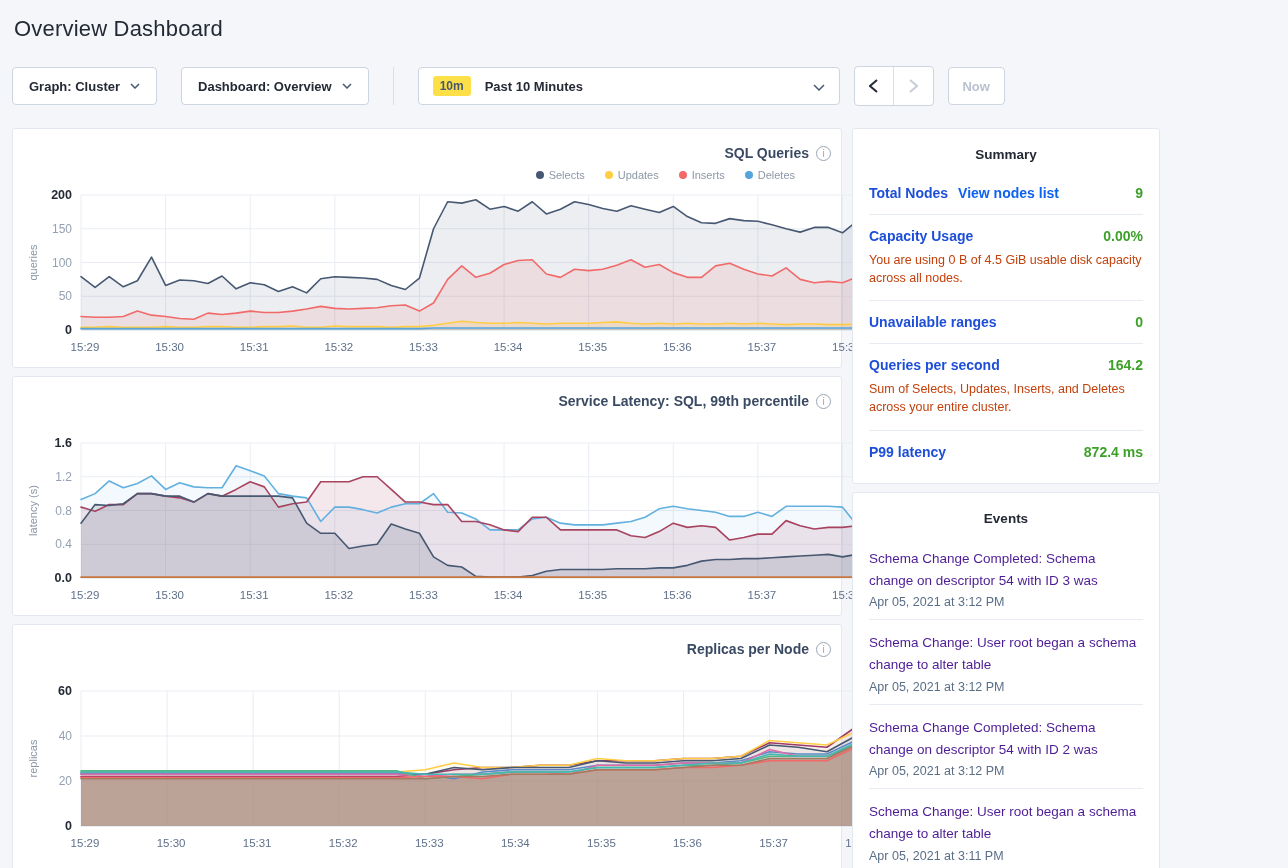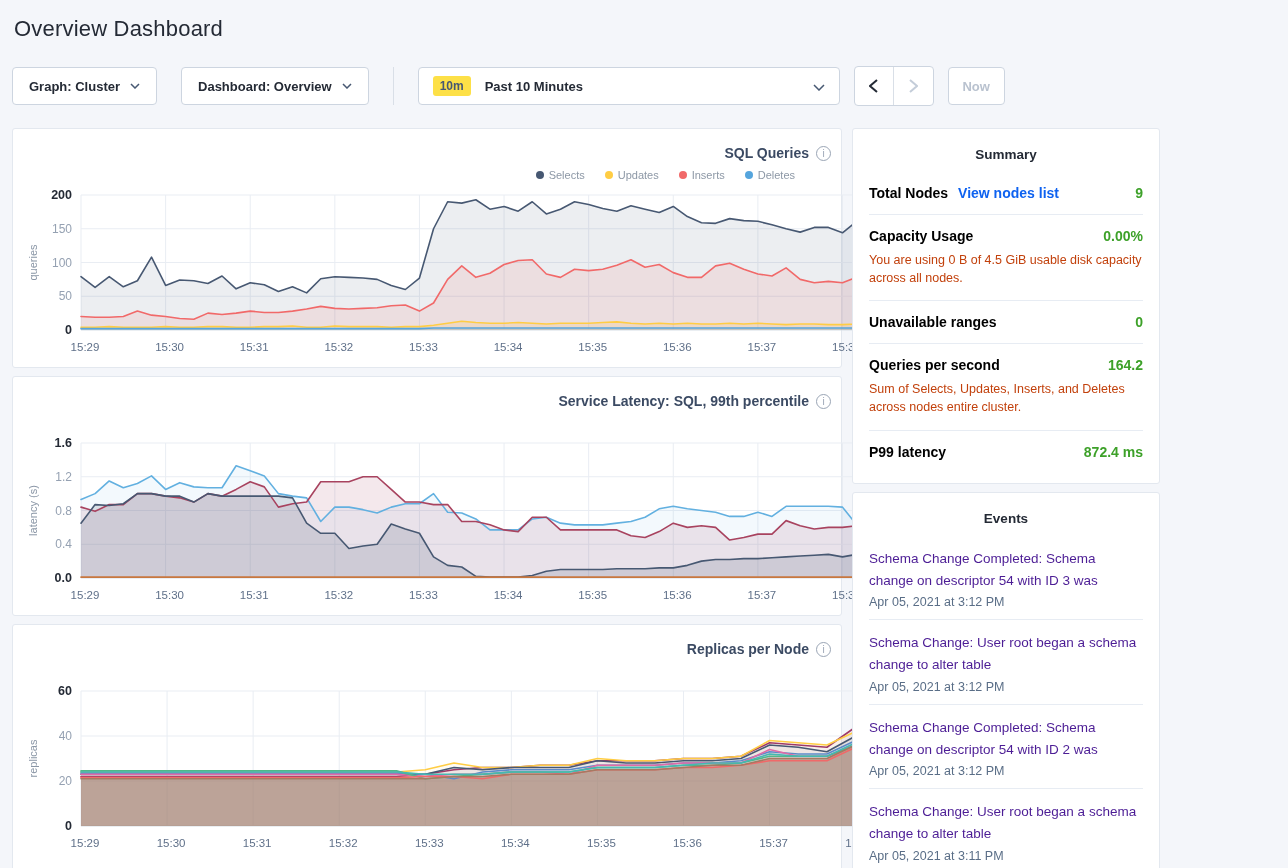--- a/index.html
+++ b/index.html
@@ -43,21 +43,21 @@
   .legend-item { display:flex; align-items:center; gap:5px; font-size:11px; color:#8d98a6; }
   .legend-dot { width:8px; height:8px; border-radius:50%; }
   svg.plot { display:block; }
 
   
   .side-card { padding:14px 16px 10px 16px; margin-bottom:8px; }
   .side-card-title { text-align:center; font-size:13.5px; font-weight:bold; color:#242a35; padding:4px 0 10px 0; }
   .sum-row { padding:13px 0; border-top:1px solid #e7ecf3; }
   .sum-row:first-of-type { border-top:none; }
   .sum-main { display:flex; align-items:baseline; }
-  .sum-label { font-size:14px; font-weight:bold; color:#000000; }
+  .sum-label { font-size:14px; font-weight:bold; color:#1d4ed8; }
   .sum-link { font-size:14px; font-weight:bold; color:#0e62f0; margin-left:10px; cursor:pointer; text-decoration:none; }
   .sum-value { margin-left:auto; font-size:14px; font-weight:bold; color:#3da129; white-space:nowrap; }
   .sum-desc { font-size:12.5px; color:#c2410c; line-height:1.45; margin-top:7px; }
 
   
   .event-item { padding:12px 0 10px 0; border-top:1px solid #e7ecf3; }
   .event-item:first-of-type { border-top:none; }
   .event-msg { font-size:13.5px; color:#4c1d95; line-height:1.65; }
   .event-time { font-size:12.5px; color:#5a6e87; margin-top:3px; }
 </style>
@@ -302,21 +302,21 @@
               <div class="sum-main">
                 <span class="sum-label">Unavailable ranges</span>
                 <span class="sum-value">0</span>
               </div>
             </div>
             <div class="sum-row">
               <div class="sum-main">
                 <span class="sum-label">Queries per second</span>
                 <span class="sum-value">164.2</span>
               </div>
-              <div class="sum-desc">Sum of Selects, Updates, Inserts, and Deletes across nodes entire cluster.</div>
+              <div class="sum-desc">Sum of Selects, Updates, Inserts, and Deletes across your entire cluster.</div>
             </div>
             <div class="sum-row">
               <div class="sum-main">
                 <span class="sum-label">P99 latency</span>
                 <span class="sum-value">872.4 ms</span>
               </div>
             </div>
           </div>
       </div>
       <div class="panel side-card">

